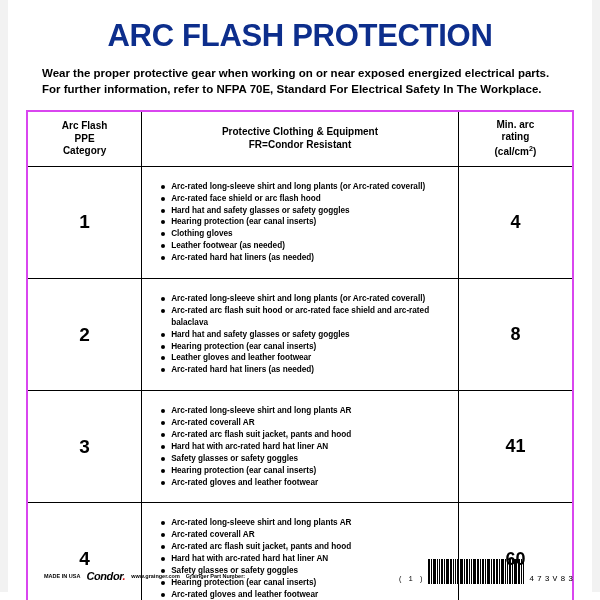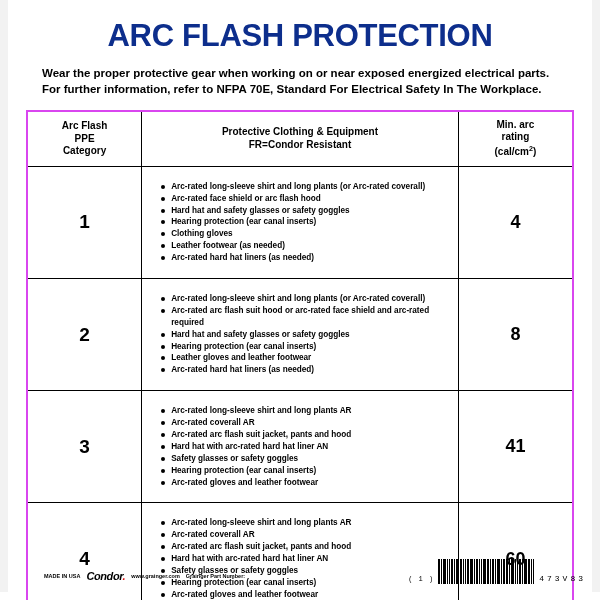--- a/index.html
+++ b/index.html
@@ -102,21 +102,21 @@
   }
   .note-volt {
     font-size: 11px;
     font-weight: bold;
     line-height: 1.5;
     margin: 14px 18px 0 18px;
   }
   .footer {
     position: absolute;
     left: 26px;
-    right: 10px;
+    right: 20px;
     bottom: 8px;
     height: 34px;
   }
   .footer-left {
     position: absolute;
     left: 18px;
     bottom: 2px;
     display: flex;
     align-items: center;
     gap: 6px;
@@ -229,21 +229,21 @@
             <li>Arc-rated hard hat liners (as needed)</li>
           </ul>
         </td>
         <td class="rate">4</td>
       </tr>
       <tr>
         <td class="cat">2</td>
         <td class="desc">
           <ul class="items">
             <li>Arc-rated long-sleeve shirt and long plants (or Arc-rated coverall)</li>
-            <li>Arc-rated arc flash suit hood or arc-rated face shield and arc-rated required</li>
+            <li>Arc-rated arc flash suit hood or arc-rated face shield and arc-rated balaclava</li>
             <li>Hard hat and safety glasses or safety goggles</li>
             <li>Hearing protection (ear canal inserts)</li>
             <li>Leather gloves and leather footwear</li>
             <li>Arc-rated hard hat liners (as needed)</li>
           </ul>
         </td>
         <td class="rate">8</td>
       </tr>
       <tr>
         <td class="cat">3</td>

